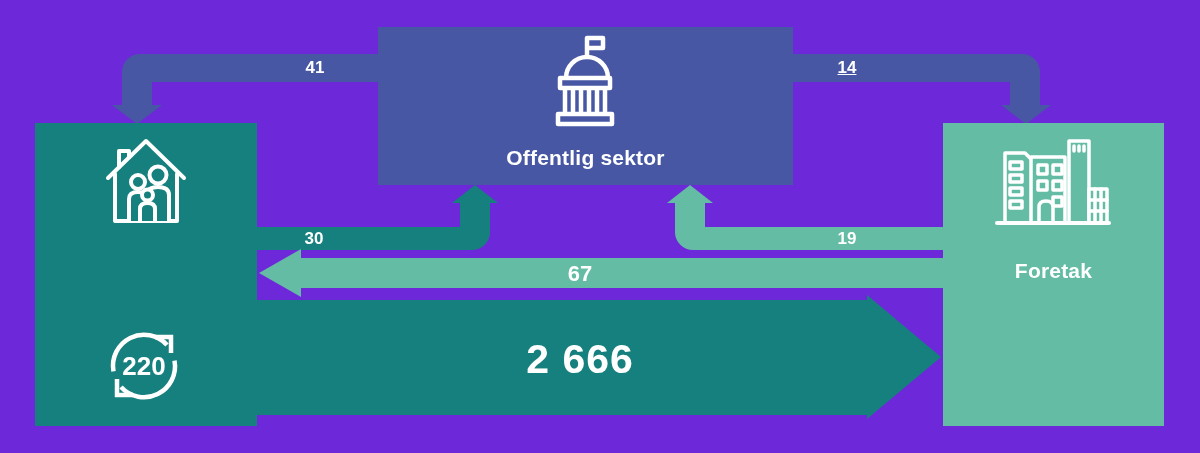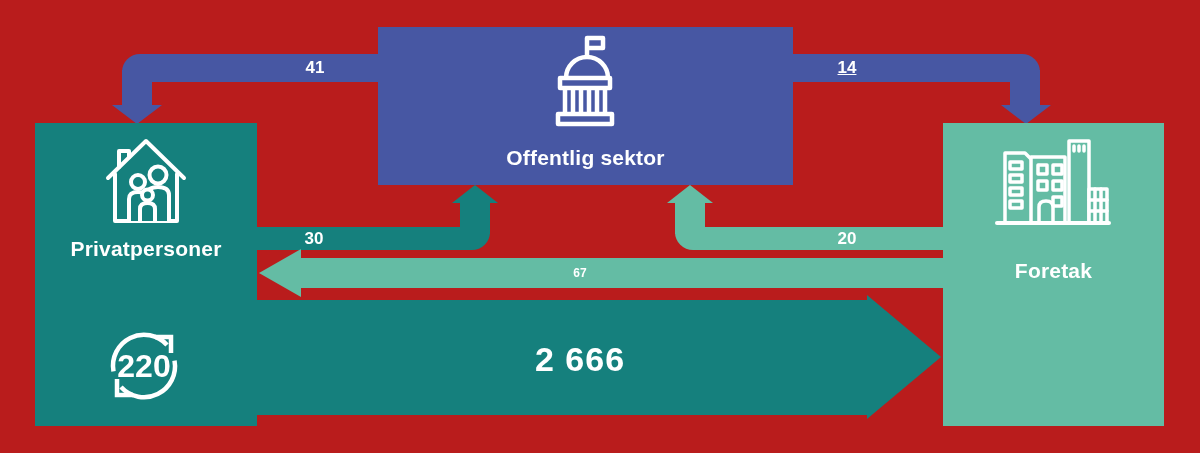--- a/index.html
+++ b/index.html
@@ -1,29 +1,29 @@
 <!DOCTYPE html>
 <html><head>
 <meta charset="utf-8">
 <style>
   html,body{margin:0;padding:0;background:#fff;}
   #canvas{
-    position:relative;width:1200px;height:453px;background:#b91c1c;overflow:hidden;
+    position:relative;width:1200px;height:453px;background:#6d28d9;overflow:hidden;
     font-family:"Liberation Sans","DejaVu Sans",sans-serif;font-weight:bold;color:#ffffff;
   }
   .abs{position:absolute;}
   .node{position:absolute;}
   .node-label{position:absolute;text-align:center;font-size:21px;letter-spacing:.2px;}
   .flow-label{position:absolute;text-align:center;font-size:17px;line-height:24px;}
   .band{position:absolute;}
   .tri{position:absolute;width:0;height:0;}
   .cycle{position:absolute;}
   .cycle .num{
     position:absolute;left:0;top:0;width:100%;height:100%;
-    display:flex;align-items:center;justify-content:center;font-size:32px;
+    display:flex;align-items:center;justify-content:center;font-size:26px;
   }
   svg{display:block;}
 </style>
 </head>
 <body>
 
 <div id="canvas">
 
   <div class="band" style="left:122px;top:54px;width:256px;height:28px;background:#4757A3;border-top-left-radius:18px;"></div>
   <div class="band" style="left:122px;top:70px;width:30px;height:36px;background:#4757A3;"></div>
@@ -36,43 +36,42 @@
   <div class="flow-label" style="left:807px;top:56px;width:80px;text-decoration:underline;">14</div>
 
   <div class="band" style="left:257px;top:227px;width:233px;height:23px;background:#15807D;border-bottom-right-radius:18px;"></div>
   <div class="band" style="left:460px;top:202px;width:30px;height:32px;background:#15807D;"></div>
   <div class="tri" style="left:452px;top:185px;border-left:23px solid transparent;border-right:23px solid transparent;border-bottom:18px solid #15807D;"></div>
   <div class="flow-label" style="left:274px;top:227px;width:80px;line-height:23px;">30</div>
 
   <div class="band" style="left:675px;top:227px;width:268px;height:23px;background:#64BCA4;border-bottom-left-radius:18px;"></div>
   <div class="band" style="left:675px;top:202px;width:30px;height:32px;background:#64BCA4;"></div>
   <div class="tri" style="left:667px;top:185px;border-left:23px solid transparent;border-right:23px solid transparent;border-bottom:18px solid #64BCA4;"></div>
-  <div class="flow-label" style="left:807px;top:227px;width:80px;line-height:23px;">20</div>
+  <div class="flow-label" style="left:807px;top:227px;width:80px;line-height:23px;">19</div>
 
   <div class="band" style="left:299px;top:258px;width:644px;height:30px;background:#64BCA4;"></div>
   <div class="tri" style="left:259px;top:249px;border-top:24px solid transparent;border-bottom:24px solid transparent;border-right:42px solid #64BCA4;"></div>
-  <div class="flow-label" style="left:540px;top:259px;width:80px;font-size:12px;line-height:29px;">67</div>
+  <div class="flow-label" style="left:540px;top:259px;width:80px;font-size:22px;line-height:29px;">67</div>
 
   <div class="band" style="left:257px;top:300px;width:611px;height:115px;background:#15807D;"></div>
   <div class="tri" style="left:867px;top:295px;border-top:62px solid transparent;border-bottom:62px solid transparent;border-left:74px solid #15807D;"></div>
-  <div class="flow-label" style="left:480px;top:341px;width:200px;font-size:34px;line-height:36px;letter-spacing:1px;">2 666</div>
+  <div class="flow-label" style="left:480px;top:341px;width:200px;font-size:41px;line-height:36px;letter-spacing:1px;">2 666</div>
 
   <div class="node" style="left:35px;top:123px;width:222px;height:303px;background:#15807D;"></div>
   <svg class="abs" style="left:98px;top:131px;" width="96" height="98" viewBox="0 0 96 98" fill="none" stroke="#FFFFFF" stroke-width="4" stroke-linejoin="round" stroke-linecap="round">
     <path d="M 21,36 L 21,20 L 31,20 L 31,26"></path>
     <path d="M 10,47 L 48,10 L 86,47"></path>
     <path d="M 17,43 L 17,90 L 79,90 L 79,43"></path>
     <path d="M 49,90 L 49,64 Q 49,56 60,56 Q 71,56 71,64 L 71,90" fill="#15807D"></path>
     <circle cx="60" cy="44" r="8.5" fill="#15807D"></circle>
     <path d="M 31,90 L 31,68 Q 31,61 40,61 Q 49,61 49,68 L 49,90" fill="#15807D"></path>
     <circle cx="40" cy="51" r="7" fill="#15807D"></circle>
     <path d="M 42,90 L 42,78 Q 42,72 49.5,72 Q 57,72 57,78 L 57,90" fill="#15807D"></path>
     <circle cx="49.5" cy="64" r="5.5" fill="#15807D"></circle>
   </svg>
-  <div class="node-label" style="left:35px;top:237px;width:222px;">Privatpersoner</div>
   <div class="cycle" style="left:100px;top:322px;width:88px;height:88px;">
     <svg width="88" height="88" viewBox="0 0 88 88" fill="none" stroke="#FFFFFF" stroke-width="4.5">
       <path d="M 13.5,49.4 A 31,31 0 0 1 67,23"></path>
       <path d="M 55,15 L 71,15 L 71,31"></path>
       <path d="M 74.5,38.6 A 31,31 0 0 1 21,65"></path>
       <path d="M 33,73 L 17,73 L 17,57"></path>
     </svg>
     <span class="num">220</span>
   </div>
 

